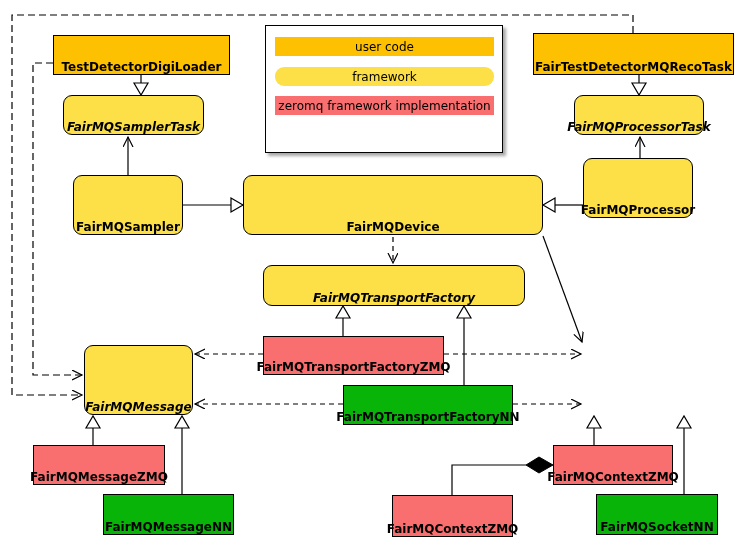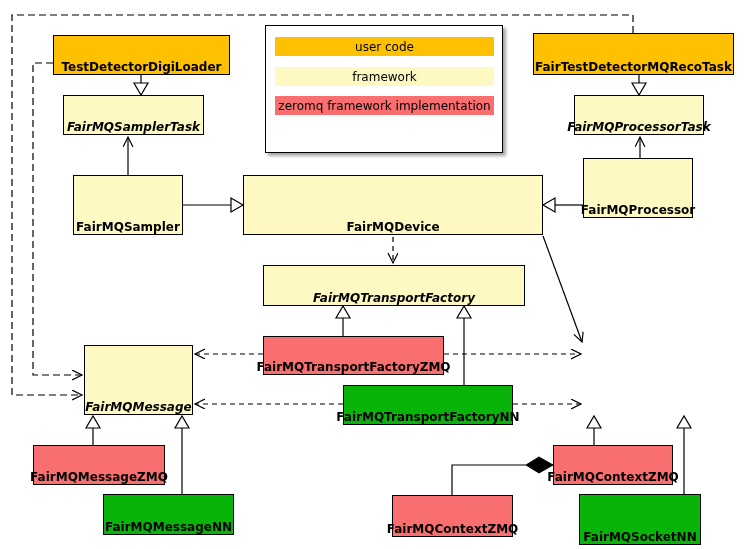--- a/index.html
+++ b/index.html
@@ -8,21 +8,21 @@
     font-family:"DejaVu Sans","Liberation Sans",sans-serif;
   }
   #wires{position:absolute;left:0;top:0;width:748px;height:549px;}
   .node{
     position:absolute;box-sizing:border-box;border:1.4px solid #000;
     display:flex;align-items:flex-end;justify-content:center;text-align:center;
     font-size:12px;font-weight:bold;color:#000;white-space:nowrap;line-height:1.1;
   }
   .node.abstract{font-style:italic;}
   .fill-user{background:#fdc101;}
-  .fill-framework{background:#fef9c3;}
+  .fill-framework{background:#fde047;border-radius:9px;}
   .fill-zeromq{background:#f96e6e;}
   .fill-nanomsg{background:#09b409;}
   .legend{
     position:absolute;left:265px;top:25px;width:238px;height:128px;box-sizing:border-box;
     border:1.4px solid #000;background:#fff;box-shadow:3px 3px 3px rgba(0,0,0,0.35);
   }
   .legend-bar{
     position:absolute;left:9px;width:219px;height:19px;
     display:flex;align-items:center;justify-content:center;
     font-size:12px;color:#000;white-space:nowrap;
@@ -182,17 +182,17 @@
   </div>
 
   <div class="node fill-zeromq" style="left:392px;top:495px;width:121px;height:42px">
     <span>FairMQContextZMQ</span>
   </div>
 
   <div class="node fill-zeromq" style="left:553px;top:445px;width:120px;height:40px">
     <span>FairMQContextZMQ</span>
   </div>
 
-  <div class="node fill-nanomsg" style="left:579px;top:494px;width:122px;height:51px">
+  <div class="node fill-nanomsg" style="left:596px;top:494px;width:122px;height:41px">
     <span>FairMQSocketNN</span>
   </div>
 
 </div>
 
 </body></html>

